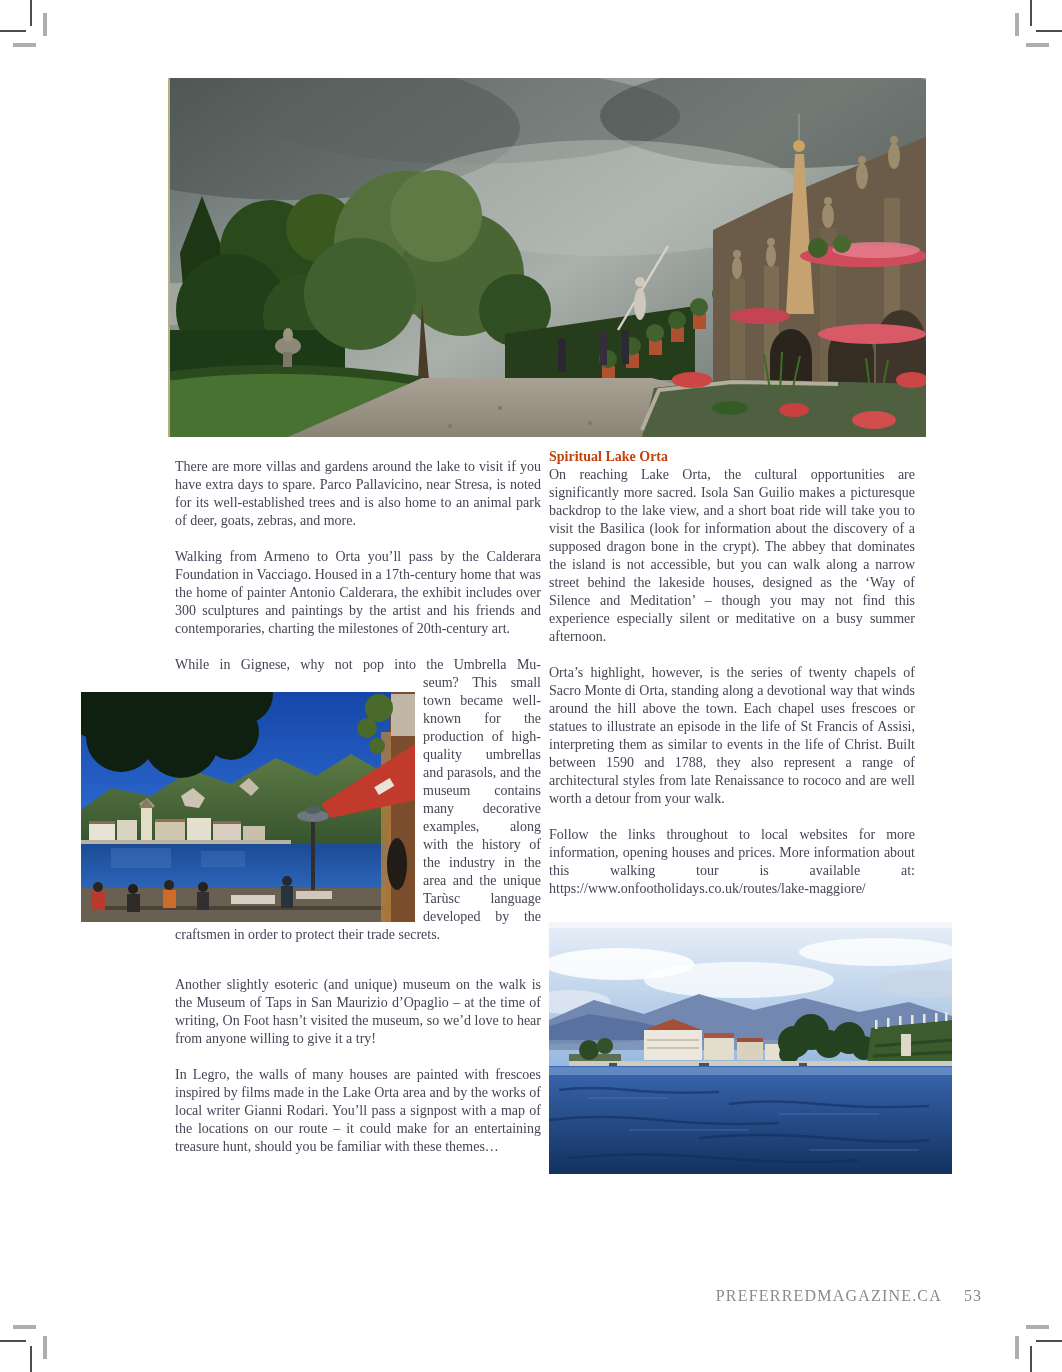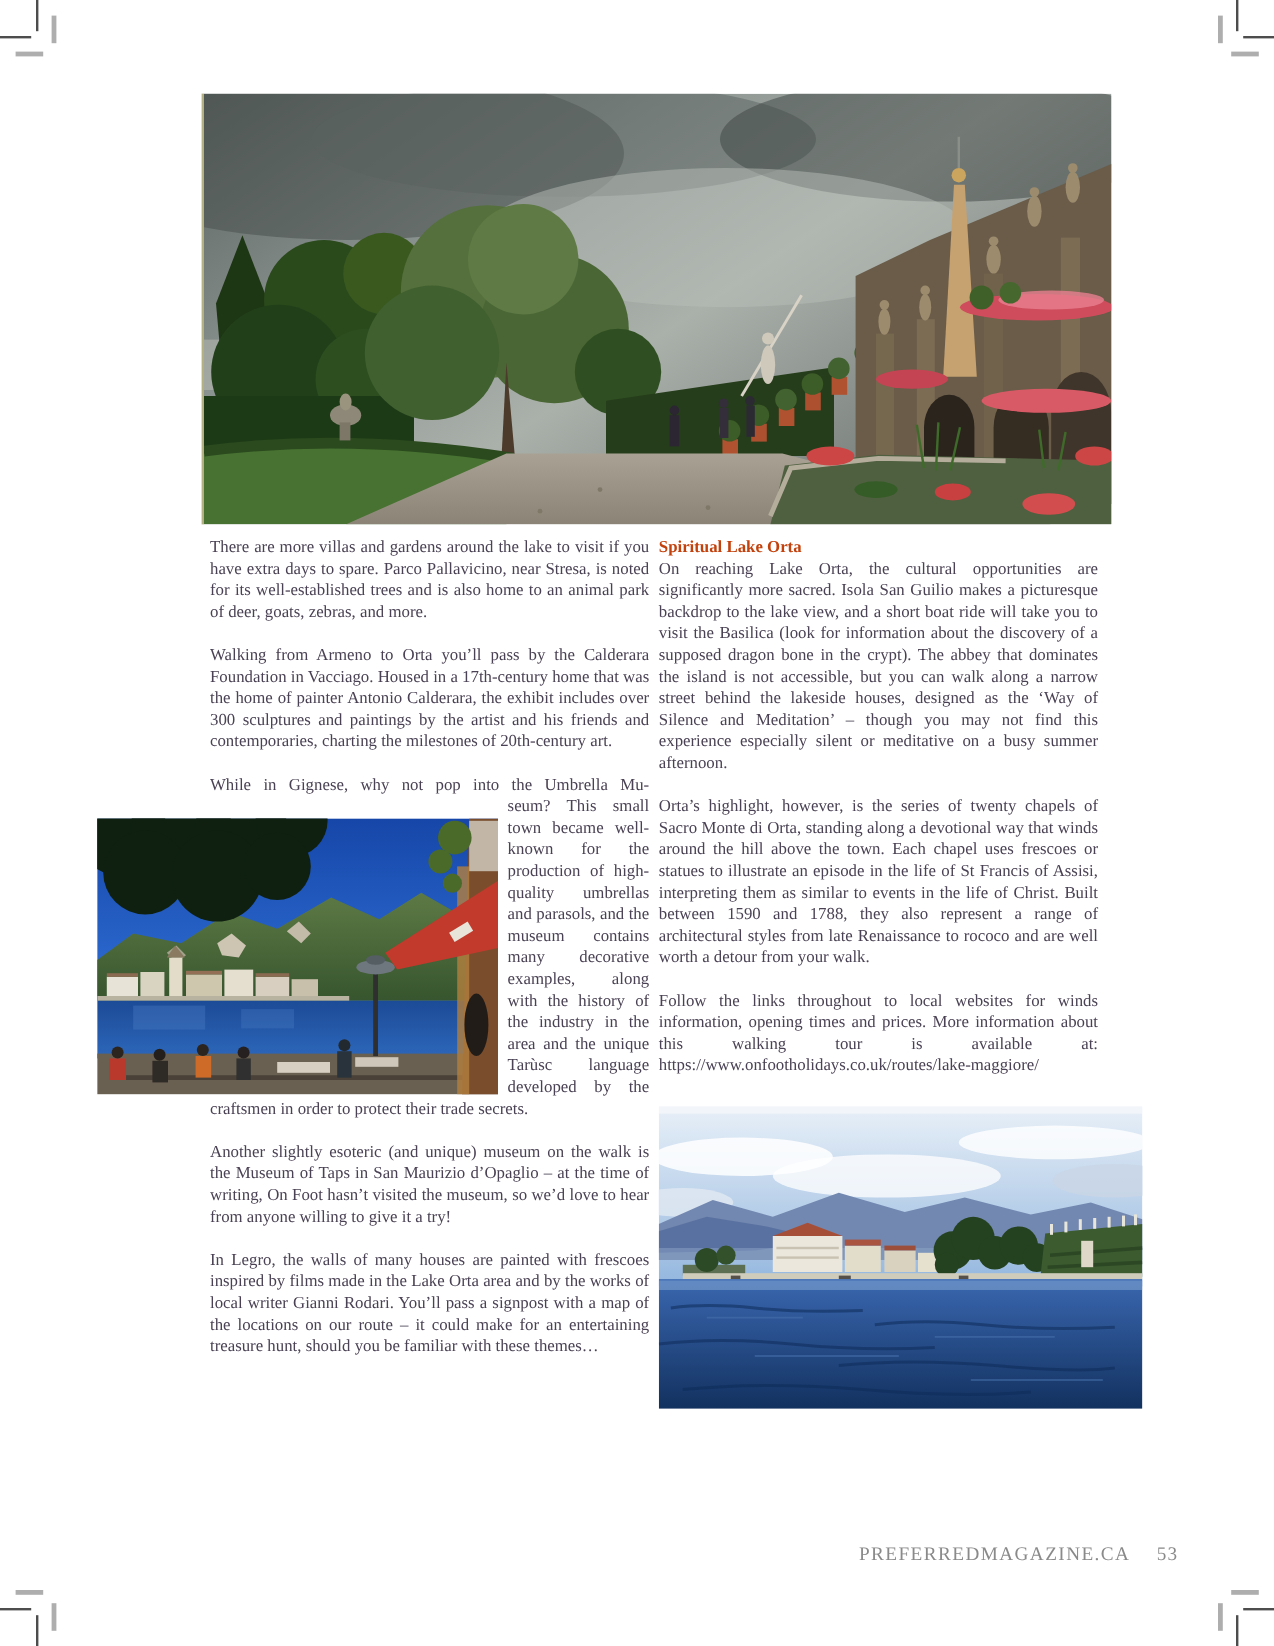--- a/index.html
+++ b/index.html
@@ -26,21 +26,21 @@
   .br-dv{right:30px;bottom:0;width:2px;height:26px;}
   .br-dh{right:0;bottom:30px;width:26px;height:2px;}
   .br-gv{right:43px;bottom:13px;width:4px;height:23px;}
   .br-gh{right:13px;bottom:43px;width:23px;height:4px;}
 
   
   .content{position:absolute;left:175px;top:78px;width:752px;}
   .hero{width:758px;height:359px;margin-left:-7px;margin-bottom:11px;
         border-left:2px solid #b3b083;box-sizing:border-box;overflow:hidden;}
   .hero svg{display:block;}
-  .cols{display:flex;gap:8px;align-items:flex-start;}
+  .cols{display:flex;gap:8px;align-items:flex-end;}
   .col{width:366px;font-size:14px;line-height:18px;color:#4a4254;text-align:justify;}
   .col p{margin:0 0 18px 0;}
   .col h3{margin:0;font-size:14px;line-height:18px;font-weight:bold;color:#c2410c;}
   .line1{text-align:justify;text-align-last:justify;margin:0;}
   .float-img{float:left;width:240px;height:252px;margin-right:8px;}
   .img-holder{width:334px;height:230px;margin-left:-94px;margin-top:18px;}
   .img-holder svg{display:block;}
   .after-wrap{margin:0 0 18px 0;}
   .tips-head{margin:28px 0 18px 0 !important;}
   .bottom-fig{width:403px;height:252px;margin-top:24px;}
@@ -287,29 +287,29 @@
                 <circle cx="298" cy="16" r="14"></circle>
                   <circle cx="286" cy="36" r="10"></circle>
                   <circle cx="296" cy="54" r="8"></circle>
               </g>
             </svg>
           </div>
         </div>
         <span>seum? This small town became well-known for the production of high-quality umbrellas and parasols, and the museum contains many decorative examples, along with the history of the industry in the area and the unique Tarùsc language developed by the craftsmen in order to protect their trade secrets.</span>
       </div>
 
-      <p class="after-wrap" style="margin-top:18px">Another slightly esoteric (and unique) museum on the walk is the Museum of Taps in San Maurizio d’Opaglio – at the time of writing, On Foot hasn’t visited the museum, so we’d love to hear from anyone willing to give it a try!</p>
+      <p class="after-wrap" style="margin-top:32px">Another slightly esoteric (and unique) museum on the walk is the Museum of Taps in San Maurizio d’Opaglio – at the time of writing, On Foot hasn’t visited the museum, so we’d love to hear from anyone willing to give it a try!</p>
       <p>In Legro, the walls of many houses are painted with frescoes inspired by films made in the Lake Orta area and by the works of local writer Gianni Rodari. You’ll pass a signpost with a map of the locations on our route – it could make for an entertaining treasure hunt, should you be familiar with these themes…</p>
     </div>
 
     <div class="col">
       <h3>Spiritual Lake Orta</h3>
       <p>On reaching Lake Orta, the cultural opportunities are significantly more sacred. Isola San Guilio makes a picturesque backdrop to the lake view, and a short boat ride will take you to visit the Basilica (look for information about the discovery of a supposed dragon bone in the crypt). The abbey that dominates the island is not accessible, but you can walk along a narrow street behind the lakeside houses, designed as the ‘Way of Silence and Meditation’ – though you may not find this experience especially silent or meditative on a busy summer afternoon.</p>
       <p>Orta’s highlight, however, is the series of twenty chapels of Sacro Monte di Orta, standing along a devotional way that winds around the hill above the town. Each chapel uses frescoes or statues to illustrate an episode in the life of St Francis of Assisi, interpreting them as similar to events in the life of Christ. Built between 1590 and 1788, they also represent a range of architectural styles from late Renaissance to rococo and are well worth a detour from your walk.</p>
-      <p>Follow the links throughout to local websites for winds information, opening times and prices.  More information about this walking tour is available at:  https://www.onfootholidays.co.uk/routes/lake-maggiore/</p>
+      <p>Follow the links throughout to local websites for more information, opening houses and prices.  More information about this walking tour is available at:  https://www.onfootholidays.co.uk/routes/lake-maggiore/</p>
 
       <div class="bottom-fig" aria-label="Isola Bella island with palazzo, red roofs and terraced gardens seen from the lake">
         <svg width="403" height="252" viewBox="0 0 403 252" xmlns="http://www.w3.org/2000/svg">
           <defs>
             <linearGradient id="bsky" x1="0" y1="0" x2="0" y2="1">
               <stop offset="0" stop-color="#e8f0f8"></stop>
                 <stop offset="1" stop-color="#93b6de"></stop>
             </linearGradient>
             <linearGradient id="bwater" x1="0" y1="0" x2="0" y2="1">
               <stop offset="0" stop-color="#3a67b0"></stop>

